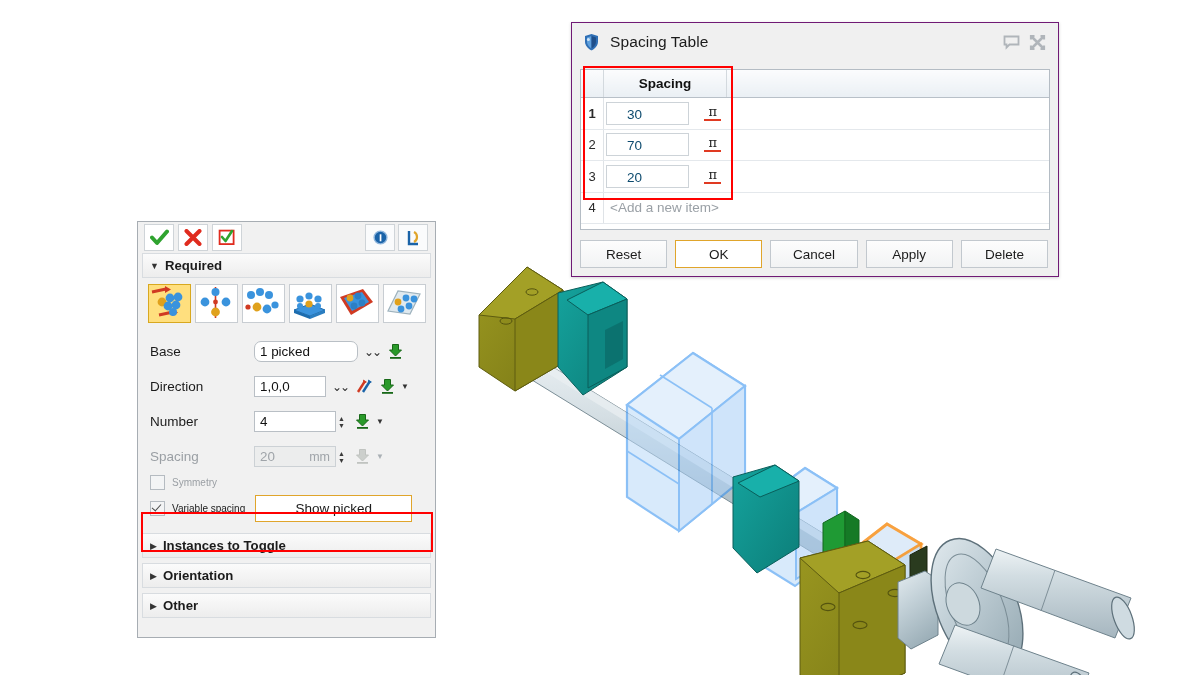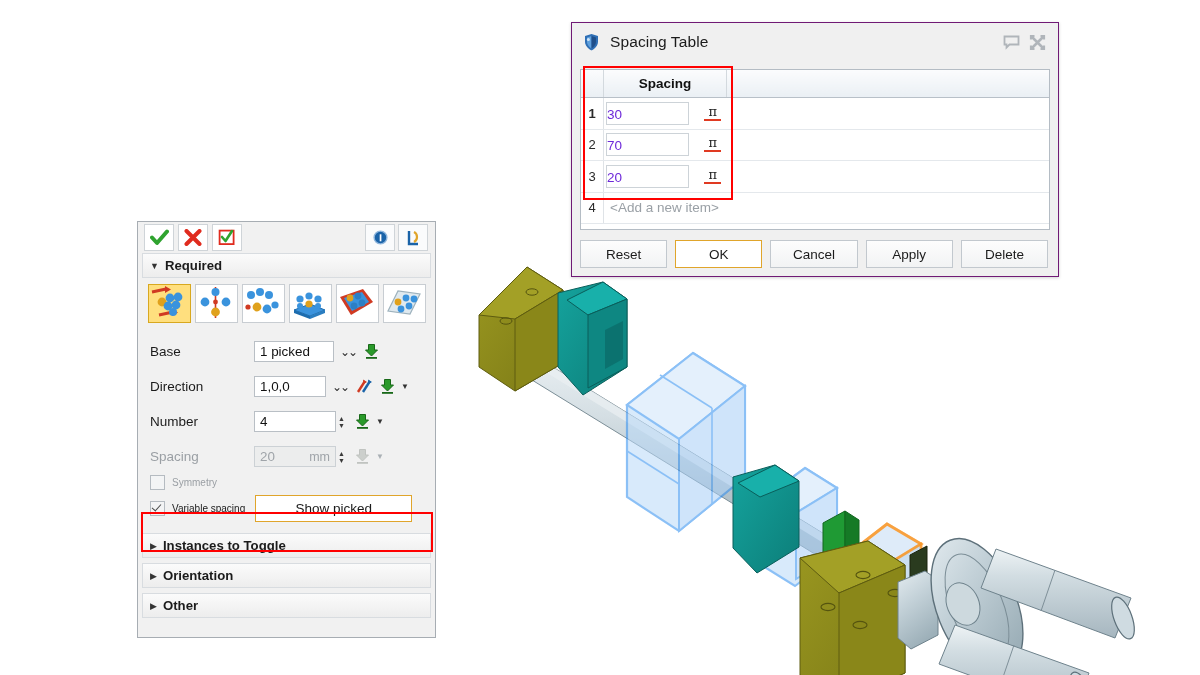--- a/index.html
+++ b/index.html
@@ -37,21 +37,21 @@
   .r-num{
     width:22px;text-align:center;font-size:13px;color:#2a2a2a;
     background:#fff;border-right:1px solid #dfe3e7;
   }
   .r-num.sel{font-weight:bold;}
   tr.data-row{height:30.5px;}
   tr.data-row td{border-bottom:1px solid #e4e8ec;}
   .cellwrap{display:flex;align-items:center;height:30.5px;padding-left:2px;box-sizing:border-box;}
   .val-input{
     width:84px;height:23px;line-height:23px;border:1px solid #cdd3d8;background:#fff;
-    font-size:13.5px;color:#6d28d9;padding:0 0;box-sizing:border-box;
+    font-size:13.5px;color:#0c4a6e;padding:0 20px;box-sizing:border-box;
     font-family:"Liberation Sans",sans-serif;
   }
   .pi-btn{
     width:26px;height:23px;margin-left:10px;display:flex;flex-direction:column;
     align-items:center;justify-content:center;cursor:pointer;
     border:1px solid transparent;
   }
   .pi-glyph{font-size:13px;color:#222;line-height:11px;font-family:"DejaVu Serif",serif;}
   .pi-bar{width:17px;height:2px;background:#e03a22;margin-top:2px;}
   .addrow td{border-bottom:1px solid #e4e8ec;}
@@ -100,21 +100,21 @@
   .ptn-ic.sel{background:#ffdf7e;border:1px solid #d8a820;}
 
   .frow{display:flex;align-items:center;height:27px;padding-left:8px;margin-top:8px;}
   .flabel{width:104px;font-size:13.5px;color:#1b1b1b;}
   .flabel.dim{color:#9a9fa4;}
   .finput{
     height:21px;border:1px solid #b9bfc5;background:#fff;font-size:13.4px;color:#111;
     padding:0 5px;box-sizing:border-box;display:flex;align-items:center;
   }
   .finput.dis{background:#eceded;border:1px solid #ccd1d5;color:#9fa4a9;}
-  .w-base{width:80px;}
+  .w-base{width:104px;border-radius:7px;}
   .w-dir{width:72px;}
   .w-num{width:82px;justify-content:flex-start;}
   .w-spc{width:82px;}
   .unit{margin-left:auto;font-size:12.5px;}
   .chev{margin-left:6px;font-size:12px;color:#2f2f2f;cursor:pointer;letter-spacing:-2px;}
   .spin{
     width:11px;height:21px;margin-left:0px;display:flex;flex-direction:column;
     justify-content:center;align-items:center;cursor:pointer;
   }
   .spin div{font-size:7px;line-height:7px;color:#3a3a3a;}

